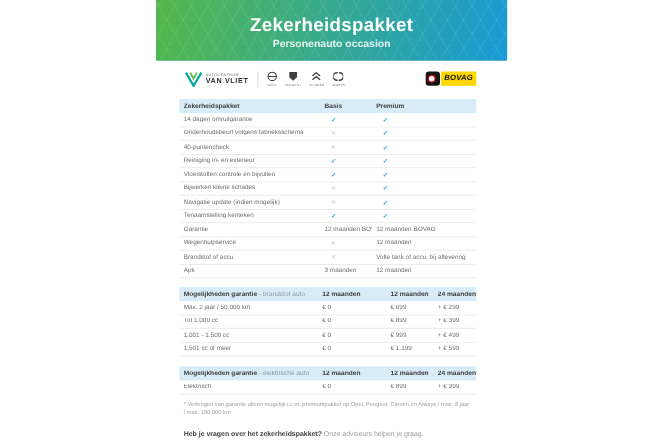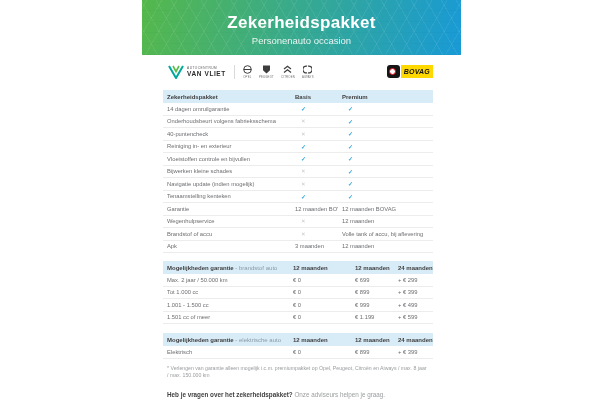--- a/index.html
+++ b/index.html
@@ -8,21 +8,21 @@
 
   
   .banner{height:55px;background:linear-gradient(100deg,var(--grad1),var(--grad2));
     background-color:#2aa7b8;position:relative;text-align:center;color:#fff;}
   .banner::before{content:"";position:absolute;inset:0;
     background:
       repeating-linear-gradient(60deg, rgba(255,255,255,.07) 0 1px, transparent 1px 13px),
       repeating-linear-gradient(-60deg, rgba(255,255,255,.07) 0 1px, transparent 1px 13px),
       repeating-linear-gradient(0deg, rgba(0,0,0,.02) 0 1px, transparent 1px 11px);}
   .banner-title{position:relative;padding-top:13px;font-size:17px;font-weight:700;letter-spacing:.3px;}
-  .banner-subtitle{position:relative;font-size:9.5px;color:rgba(255,255,255,.88);margin-top:2px;}
+  .banner-subtitle{position:relative;font-size:9.5px;color:rgba(255,255,255,.88);margin-top:2px;font-weight:bold;}
 
   .content{padding:0 28px 0 21px;}
 
   
   .logos{height:33px;display:flex;align-items:center;justify-content:space-between;}
   .dealer{display:flex;align-items:center;margin-left:5px;}
   .vmark{width:16px;height:14px;margin-right:3px;}
   .dealer-line1{font-size:3.2px;letter-spacing:.5px;color:#58595b;}
   .dealer-line2{font-size:6.5px;font-weight:700;letter-spacing:.6px;color:#2b2b2b;}
   .vdivider{width:1px;height:14px;background:#d9d9d9;margin:0 8px;}

